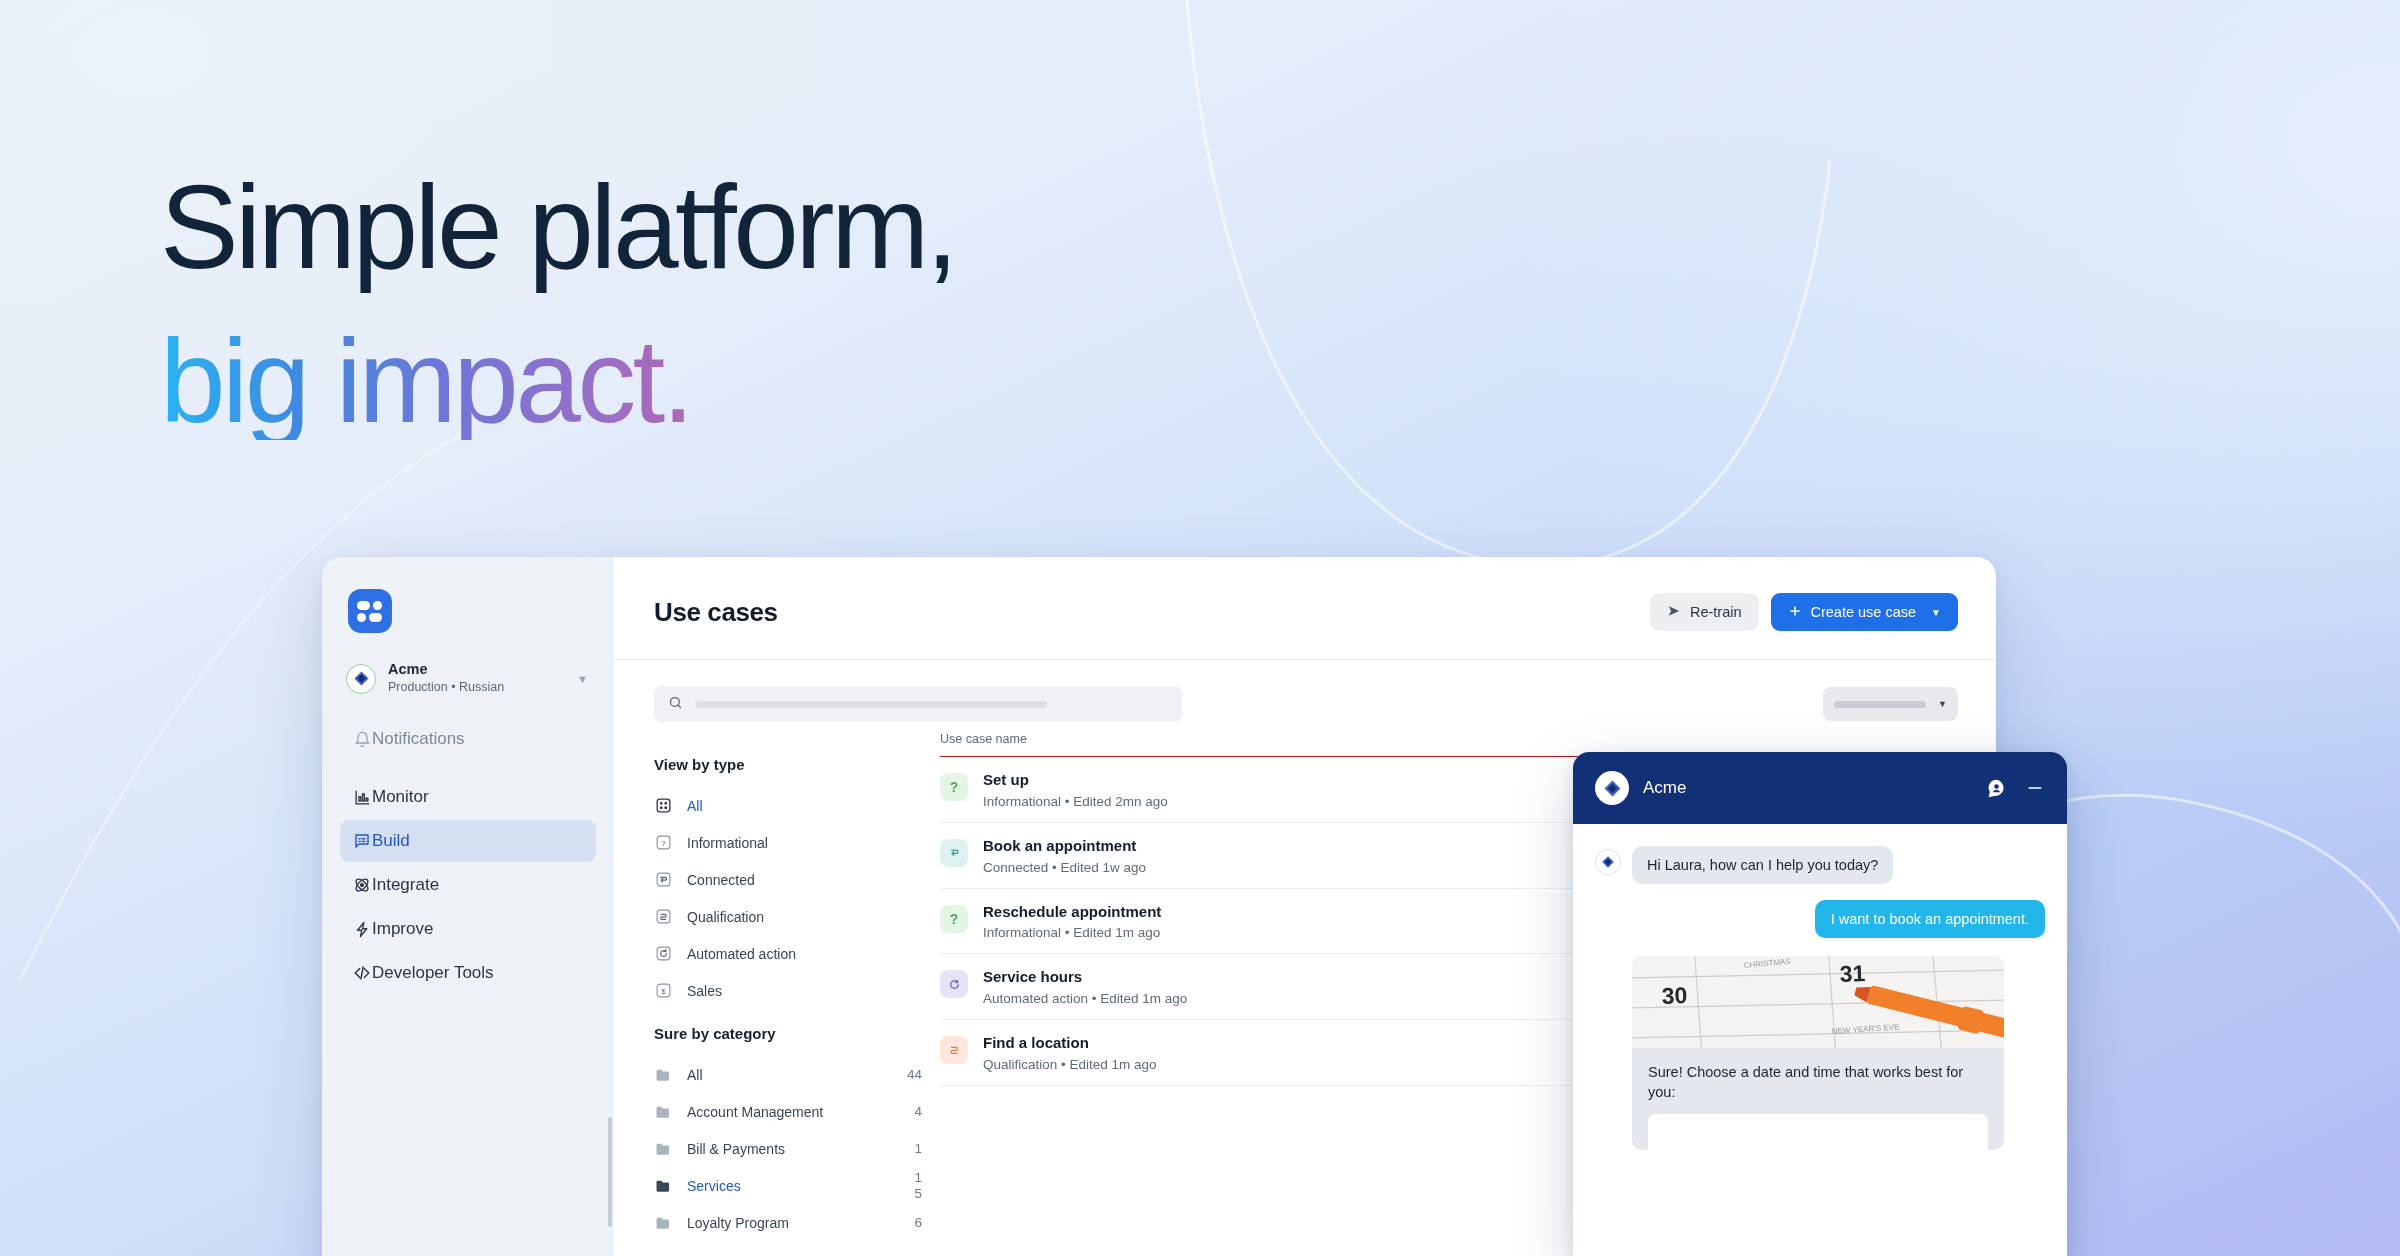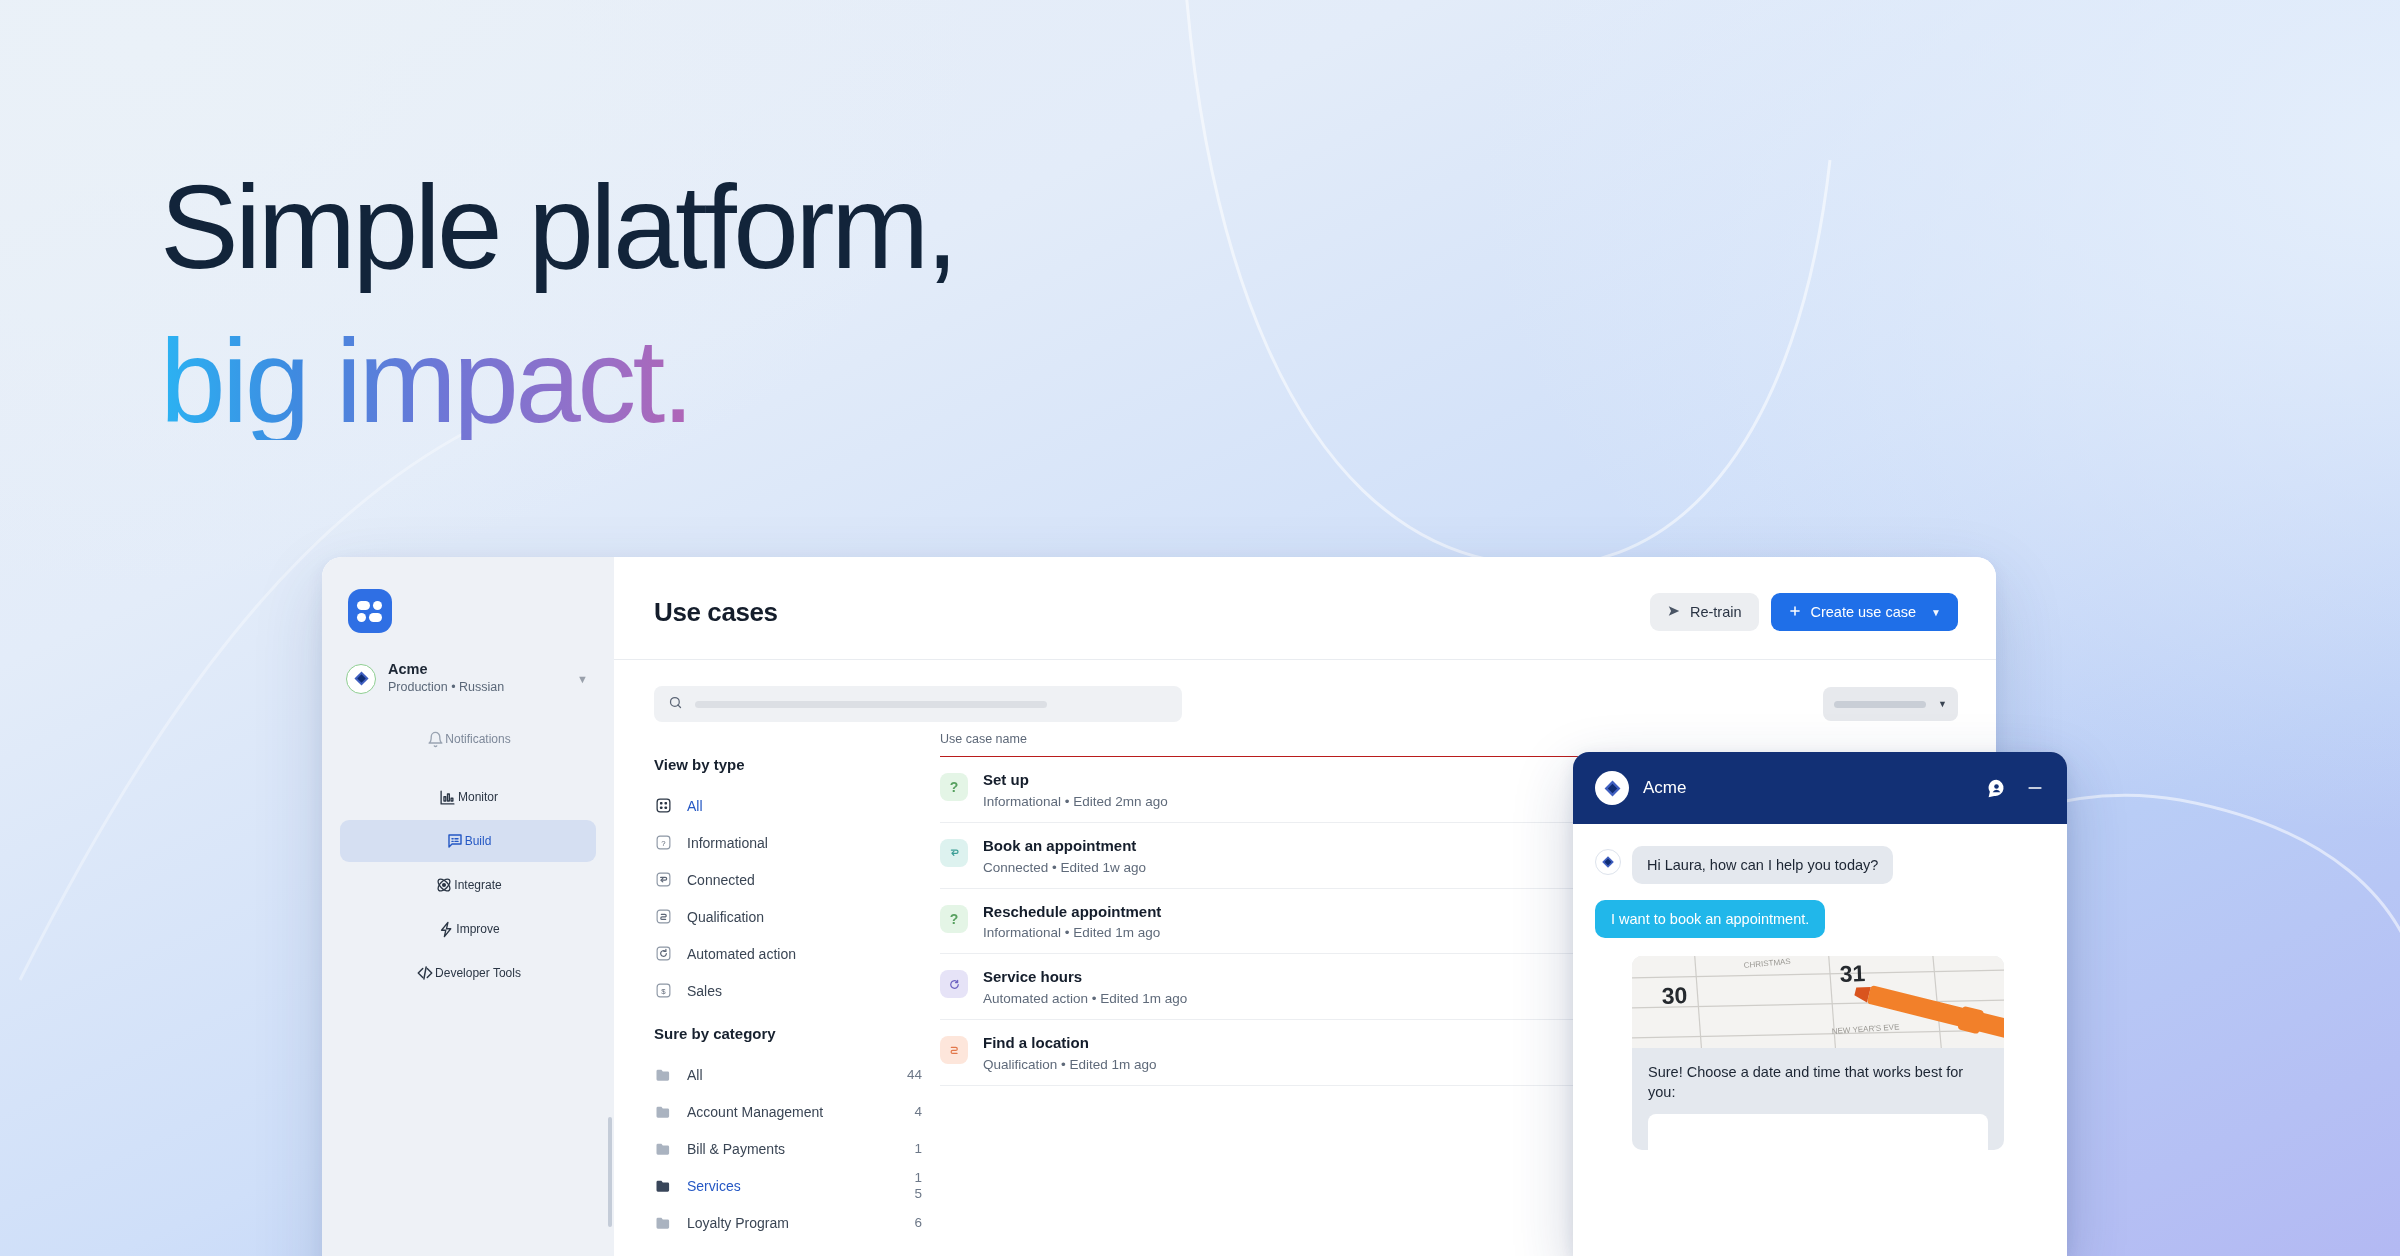--- a/index.html
+++ b/index.html
@@ -75,21 +75,21 @@
     display:flex; align-items:center; justify-content:center;
   }
   .wsmeta { flex:1; min-width:0; }
   .wsname { font-size:14.5px; font-weight:bold; color:#1d2735; line-height:1.2; }
   .wssub  { font-size:12.5px; color:#5b6879; line-height:1.35; margin-top:1px; }
   .wscaret { color:#44506080; font-size:11px; }
 
   .navitem {
     display:flex; align-items:center; gap:0;
     height:42px; padding:0 12px; border-radius:9px;
-    font-size:12px; color:#2b3645; cursor:pointer; margin-bottom:2px;justify-content:center;
+    font-size:17px; color:#2b3645; cursor:pointer; margin-bottom:2px;
   }
   .navitem.muted { color:#7d8899; }
   .navitem.active { background:#d5dff2; color:#2558c4; font-weight:500; }
   .navitem .nicon { width:20px; flex:0 0 20px; display:flex; align-items:center; justify-content:center; }
   .nav-spacer { height:14px; }
   .sb-scroll {
     position:absolute; right:2px; top:560px; width:4px; height:110px;
     background:#c4ccd8; border-radius:2px;
   }
 
@@ -188,21 +188,21 @@
   .msgrow { display:flex; align-items:flex-start; gap:11px; margin-bottom:16px; }
   .botav {
     width:26px; height:26px; flex:0 0 26px; border-radius:50%;
     border:1px solid #dde3ec; background:#fff;
     display:flex; align-items:center; justify-content:center; margin-top:3px;
   }
   .bubble-bot {
     background:#e4e8ee; color:#1c2533; font-size:14.5px;
     border-radius:10px; padding:11px 15px; max-width:330px;
   }
-  .msgrow.user { margin-bottom:18px; }
+  .msgrow.user { justify-content:flex-end; margin-bottom:18px; }
   .bubble-user {
     background:#21b7ea; color:#fff; font-size:14.5px;
     border-radius:10px; padding:11px 16px;
   }
   .card {
     margin-left:37px; width:372px;
     background:#e4e8ee; border-radius:10px; overflow:hidden;
   }
   .card-img { height:92px; width:100%; position:relative; overflow:hidden; background:#f2f2f0; }
   .card-text { font-size:14.5px; color:#1c2533; padding:14px 16px 12px 16px; line-height:1.38; }

